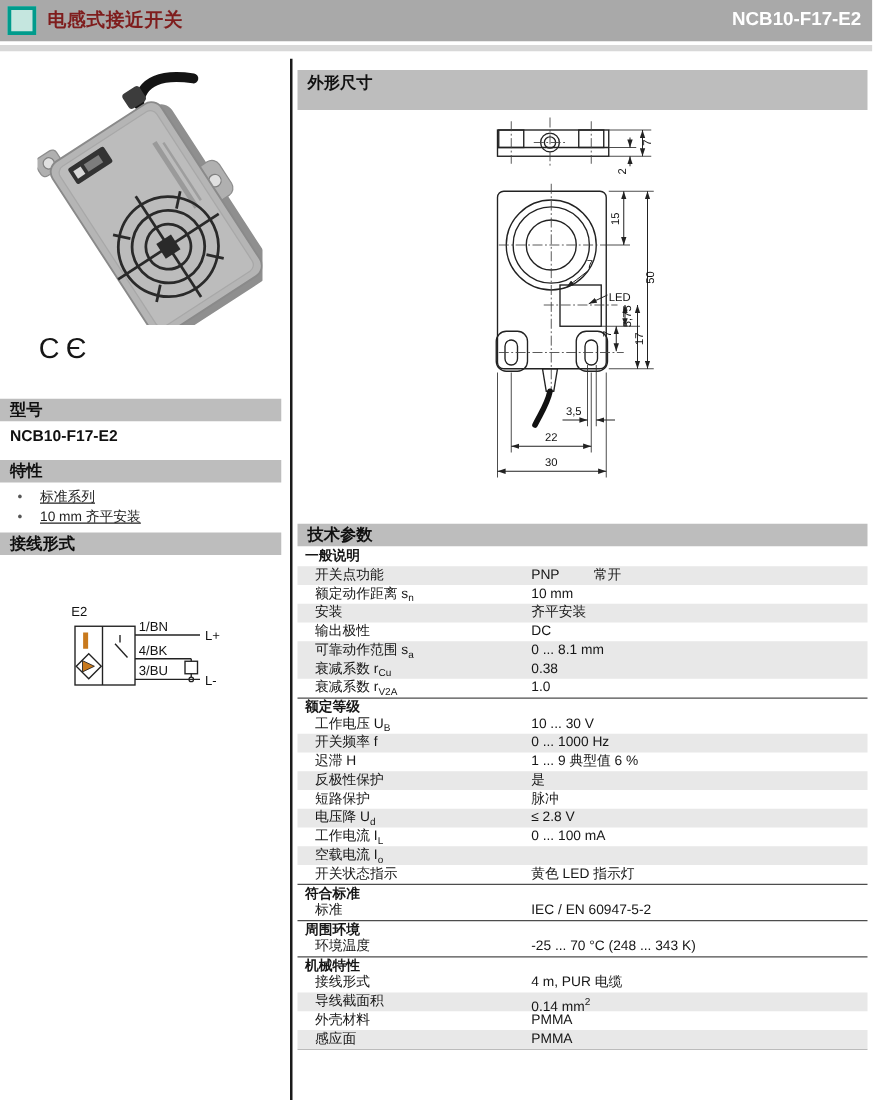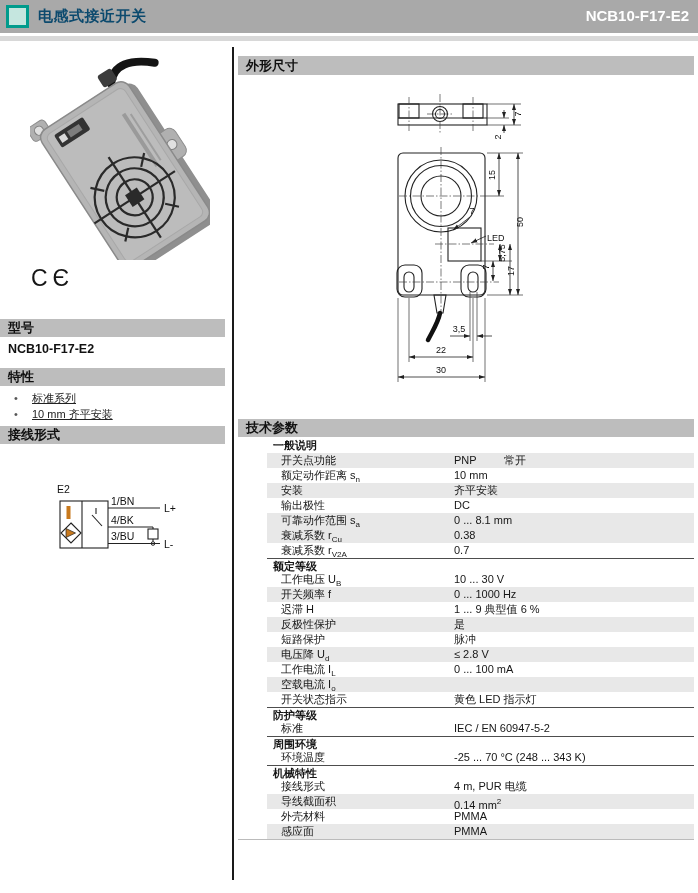--- a/index.html
+++ b/index.html
@@ -2,43 +2,43 @@
 <html><head>
 <meta charset="utf-8">
 <style>
   html,body{margin:0;padding:0;background:#fff;}
   .page{position:relative;width:698px;height:893px;background:#ffffff;overflow:hidden;
         font-family:"Liberation Sans","DejaVu Sans",sans-serif;color:#111;}
 
   
   .topbar{position:absolute;left:0;top:0;width:698px;height:33px;background:#a9a9a9;}
   .brand-icon{position:absolute;left:6px;top:5px;width:17px;height:17px;background:#c5e6df;border:3px solid #009b8c;}
-  .doc-title{position:absolute;left:38px;top:7px;font-size:15px;font-weight:700;color:#0c4a6e;letter-spacing:.5px;}
+  .doc-title{position:absolute;left:38px;top:7px;font-size:15px;font-weight:700;color:#7f1d1d;letter-spacing:.5px;}
   .doc-part{position:absolute;right:9px;top:7px;font-size:15px;font-weight:700;color:#fff;}
   .understrip{position:absolute;left:0;top:36px;width:698px;height:5px;background:#d8d8d8;}
   .vdivider{position:absolute;left:232px;top:47px;width:2px;height:833px;background:#1a1a1a;}
 
   
   .secbar{position:absolute;background:#bdbdbd;color:#101010;font-weight:700;font-size:13px;
           box-sizing:border-box;padding-left:8px;}
   .bar-model{left:0;top:319px;width:225px;height:18px;line-height:18px;}
   .bar-features{left:0;top:368px;width:225px;height:18px;line-height:18px;}
   .bar-connection{left:0;top:426px;width:225px;height:18px;line-height:18px;}
-  .bar-dims{left:238px;top:56px;width:456px;height:19px;line-height:19px;}
+  .bar-dims{left:238px;top:56px;width:456px;height:32px;line-height:19px;}
   .bar-specs{left:238px;top:419px;width:456px;height:18px;line-height:18px;}
 
   .model-text{position:absolute;left:8px;top:342px;font-size:12.5px;font-weight:700;}
   .features-list{position:absolute;left:14px;top:390px;font-size:11px;color:#222;text-decoration:underline;}
   .feat-item{height:16px;line-height:16px;white-space:nowrap;}
   .feat-item .bullet{display:inline-block;width:18px;color:#555;}
   .ce-mark{position:absolute;left:31px;top:265px;font-size:23px;letter-spacing:5px;color:#161616;}
 
   
   .spec-table{position:absolute;left:238px;top:438px;width:456px;border-bottom:1px solid #bbb;}
-  .trow{position:relative;height:15px;line-height:15px;font-size:11px;color:#161616;margin-left:29px;}
+  .trow{position:relative;height:15px;line-height:15px;font-size:11px;color:#161616;}
   .trow.shade{background:#e8e8e8;}
   .trow.section{font-weight:700;height:14px;line-height:14px;border-top:1px solid #4d4d4d;
                 padding-left:6px;box-sizing:border-box;background:#fff;}
   .spec-table .trow.section:first-child{border-top:none;height:15px;line-height:15px;}
   .tlabel{position:absolute;left:14px;top:0;white-space:nowrap;}
   .tval{position:absolute;left:187px;top:0;white-space:nowrap;}
   .tval2{position:absolute;left:237px;top:0;white-space:nowrap;}
   .trow sub{font-size:8px;}
   .trow sup{font-size:8px;}
 
@@ -250,21 +250,21 @@
       <div class="trow shade">
         <span class="tlabel">可靠动作范围 s<sub>a</sub></span>
         <span class="tval">0 ... 8.1 mm</span>
       </div>
       <div class="trow shade">
         <span class="tlabel">衰减系数 r<sub>Cu</sub></span>
         <span class="tval">0.38</span>
       </div>
       <div class="trow">
         <span class="tlabel">衰减系数 r<sub>V2A</sub></span>
-        <span class="tval">0.7</span>
+        <span class="tval">1.0</span>
       </div>
       <div class="trow section"><span>额定等级</span></div>
       <div class="trow">
         <span class="tlabel">工作电压  U<sub>B</sub></span>
         <span class="tval">10 ... 30 V</span>
       </div>
       <div class="trow shade">
         <span class="tlabel">开关频率 f</span>
         <span class="tval">0 ... 1000 Hz</span>
       </div>
@@ -289,21 +289,21 @@
         <span class="tval">0 ... 100 mA</span>
       </div>
       <div class="trow shade">
         <span class="tlabel">空载电流 I<sub>o</sub></span>
         <span class="tval"></span>
       </div>
       <div class="trow">
         <span class="tlabel">开关状态指示</span>
         <span class="tval">黄色 LED 指示灯</span>
       </div>
-      <div class="trow section"><span>防护等级</span></div>
+      <div class="trow section"><span>符合标准</span></div>
       <div class="trow">
         <span class="tlabel">标准</span>
         <span class="tval">IEC / EN 60947-5-2</span>
       </div>
       <div class="trow section"><span>周围环境</span></div>
       <div class="trow">
         <span class="tlabel">环境温度</span>
         <span class="tval">-25 ... 70 °C (248 ... 343 K)</span>
       </div>
       <div class="trow section"><span>机械特性</span></div>

